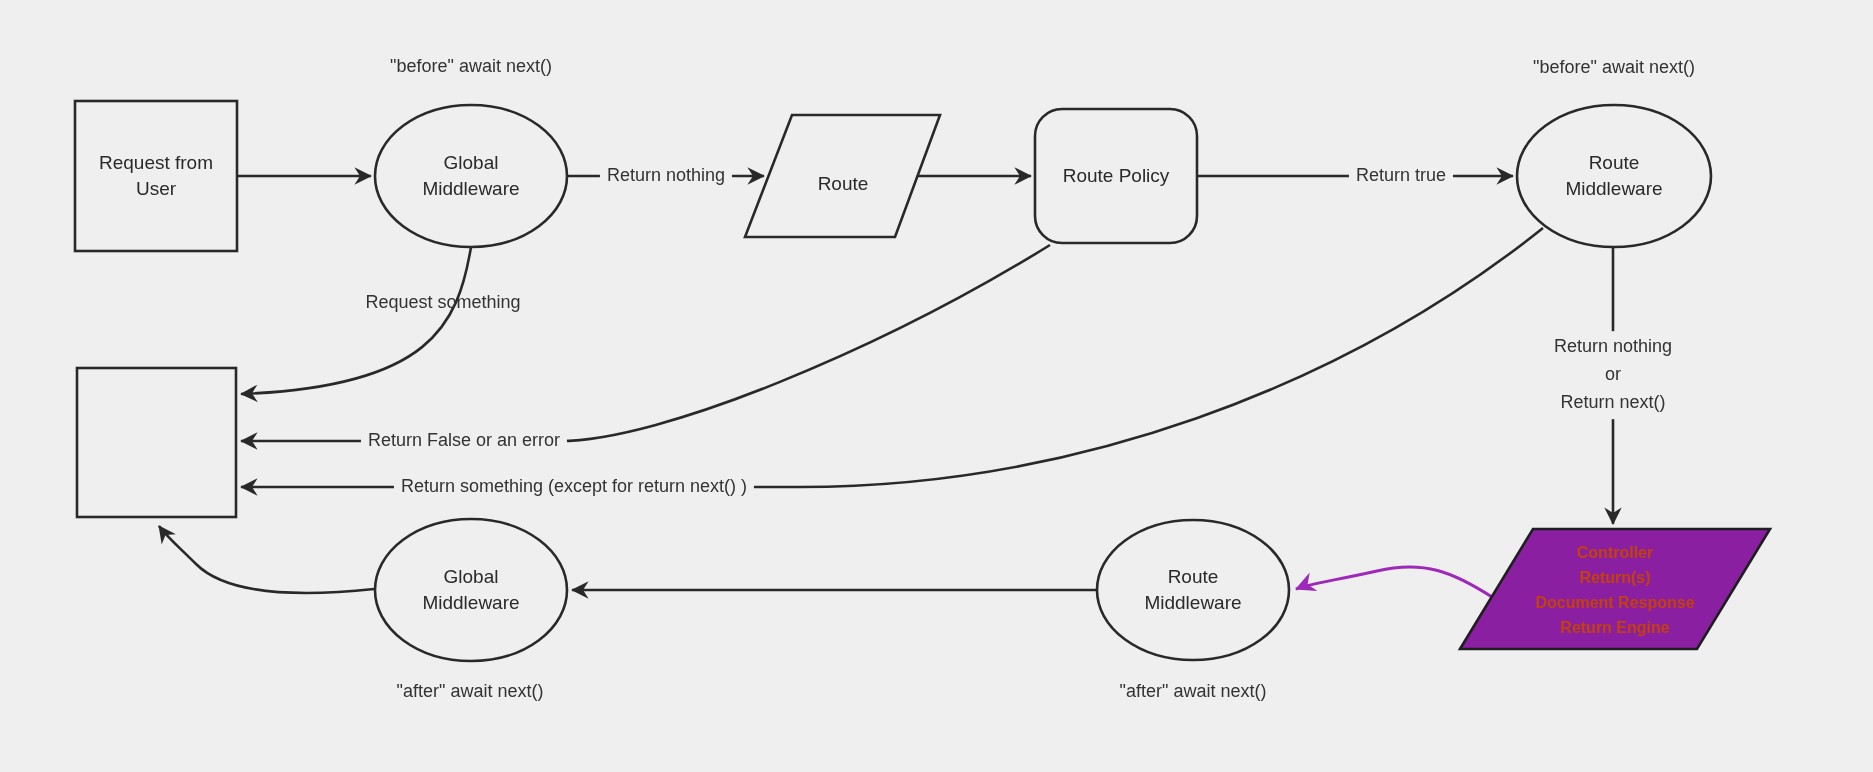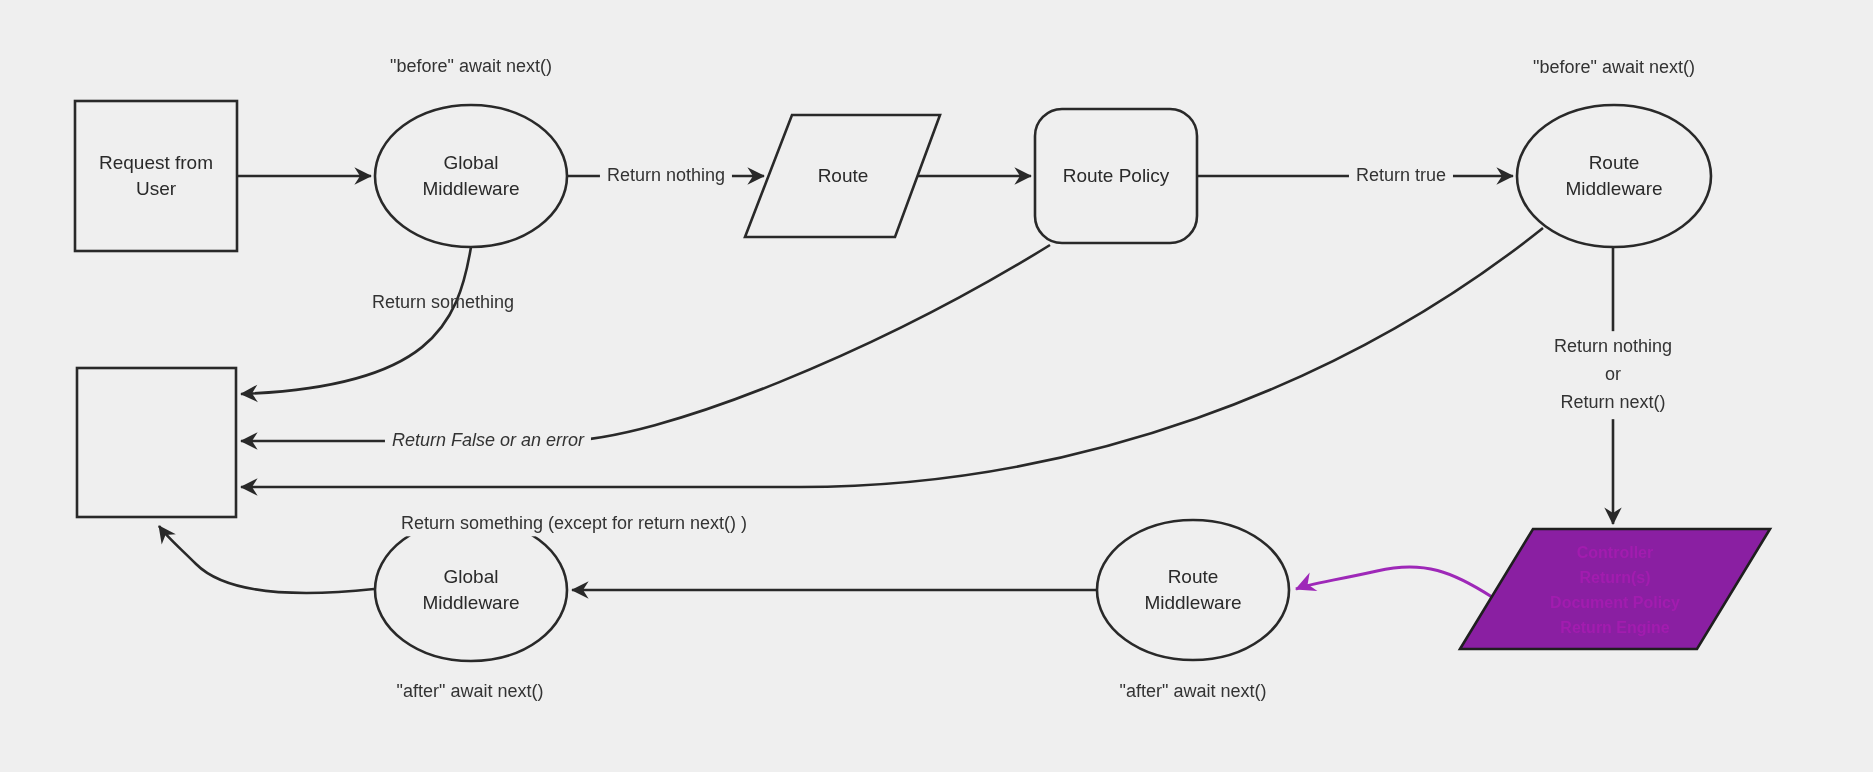--- a/index.html
+++ b/index.html
@@ -34,21 +34,21 @@
     text-align:center;white-space:normal;
   }
   .w140{width:140px;}
   .w130{width:130px;}
   .w150{width:150px;}
   .multiline{display:flex;flex-direction:column;background:var(--bg);padding:2px 6px;}
   .multiline .lbl-line{line-height:1.55;}
   .controller-lbl{
     position:absolute;transform:translate(-50%,-50%);
     display:flex;flex-direction:column;align-items:center;
-    color:#a21caf;font-size:16px;font-weight:bold;line-height:25px;
+    color:#c2410c;font-size:16px;font-weight:bold;line-height:25px;
     text-align:center;white-space:nowrap;background:transparent;
   }
 </style>
 </head>
 <body>
 
 <div class="stage">
 
   <svg width="1873" height="772" viewBox="0 0 1873 772">
     <defs>
@@ -78,40 +78,40 @@
     <rect class="shape" x="1035" y="109" width="162" height="134" rx="27"></rect>
     <ellipse class="shape" cx="1614" cy="176" rx="97" ry="71"></ellipse>
     <rect class="shape" x="77" y="368" width="159" height="149"></rect>
     <ellipse class="shape" cx="471" cy="590" rx="96" ry="71"></ellipse>
     <ellipse class="shape" cx="1193" cy="590" rx="96" ry="70"></ellipse>
     <polygon class="shape-purple" points="1460,649 1533,529 1770,529 1697,649"></polygon>
   </svg>
 
   <div class="node-lbl w140" style="left:156px;top:176px;">Request from User</div>
   <div class="node-lbl w130" style="left:471px;top:176px;">Global Middleware</div>
-  <div class="node-lbl w130" style="left:843px;top:176px;">Route</div>
+  <div class="node-lbl w130" style="left:843px;top:184px;">Route</div>
   <div class="node-lbl w150" style="left:1116px;top:176px;">Route Policy</div>
   <div class="node-lbl w130" style="left:1614px;top:176px;">Route Middleware</div>
   <div class="node-lbl w130" style="left:471px;top:590px;">Global Middleware</div>
   <div class="node-lbl w130" style="left:1193px;top:590px;">Route Middleware</div>
 
   <div class="controller-lbl" style="left:1615px;top:590px;">
     <span class="ctrl-line">Controller</span>
     <span class="ctrl-line">Return(s)</span>
-    <span class="ctrl-line">Document Policy</span>
+    <span class="ctrl-line">Document Response</span>
     <span class="ctrl-line">Return Engine</span>
   </div>
 
   <div class="lbl" style="left:471px;top:67px;">"before" await next()</div>
   <div class="lbl" style="left:1614px;top:68px;">"before" await next()</div>
   <div class="lbl lbl-gap" style="left:666px;top:176px;">Return nothing</div>
   <div class="lbl lbl-gap" style="left:1401px;top:176px;">Return true</div>
-  <div class="lbl" style="left:443px;top:303px;">Return something</div>
-  <div class="lbl lbl-gap" style="left:488px;top:441px;font-style:italic;">Return False or an error</div>
-  <div class="lbl lbl-gap" style="left:574px;top:487px;margin-top:37px;">Return something (except for return next() )</div>
+  <div class="lbl" style="left:443px;top:303px;">Request something</div>
+  <div class="lbl lbl-gap" style="left:464px;top:441px;">Return False or an error</div>
+  <div class="lbl lbl-gap" style="left:574px;top:487px;">Return something (except for return next() )</div>
 
   <div class="lbl multiline" style="left:1613px;top:375px;">
     <span class="lbl-line">Return nothing</span>
     <span class="lbl-line">or</span>
     <span class="lbl-line">Return next()</span>
   </div>
 
   <div class="lbl" style="left:470px;top:692px;">"after" await next()</div>
   <div class="lbl" style="left:1193px;top:692px;">"after" await next()</div>
 

